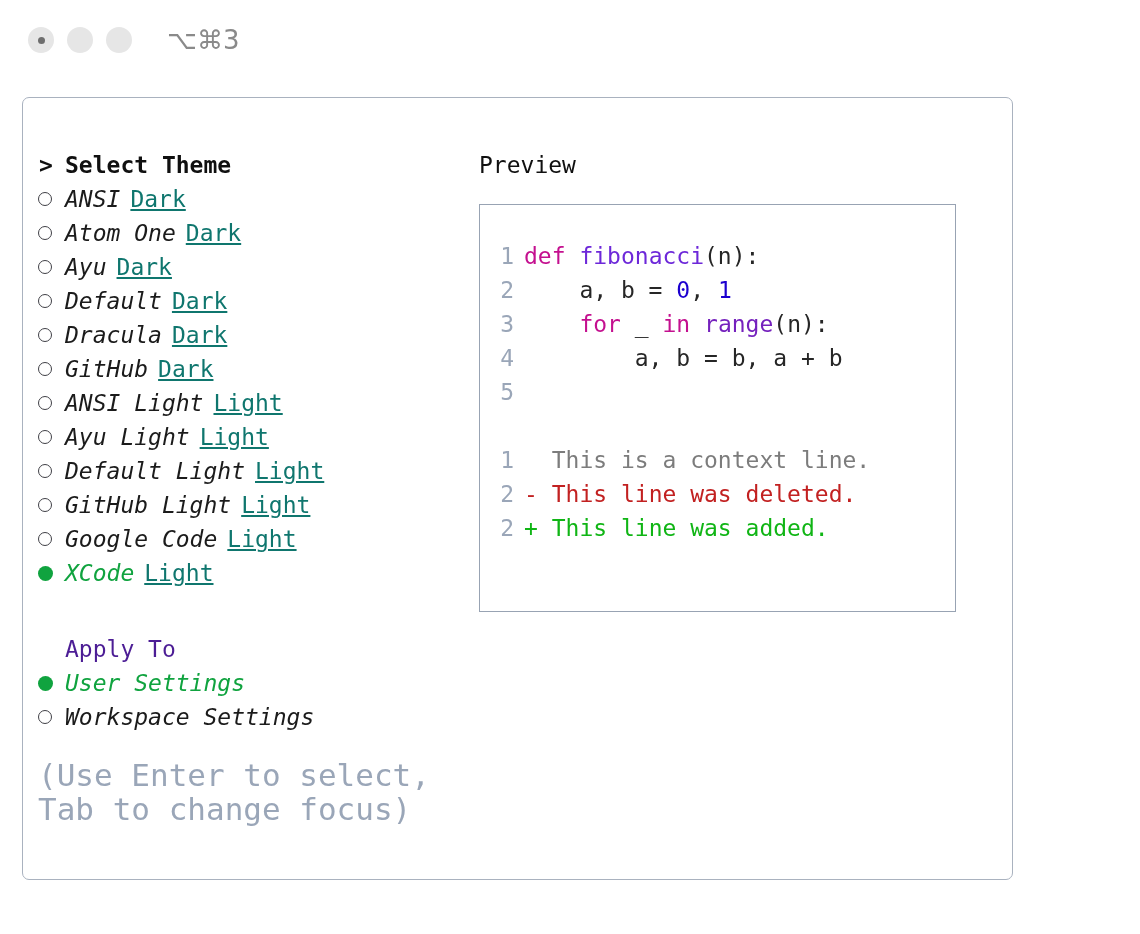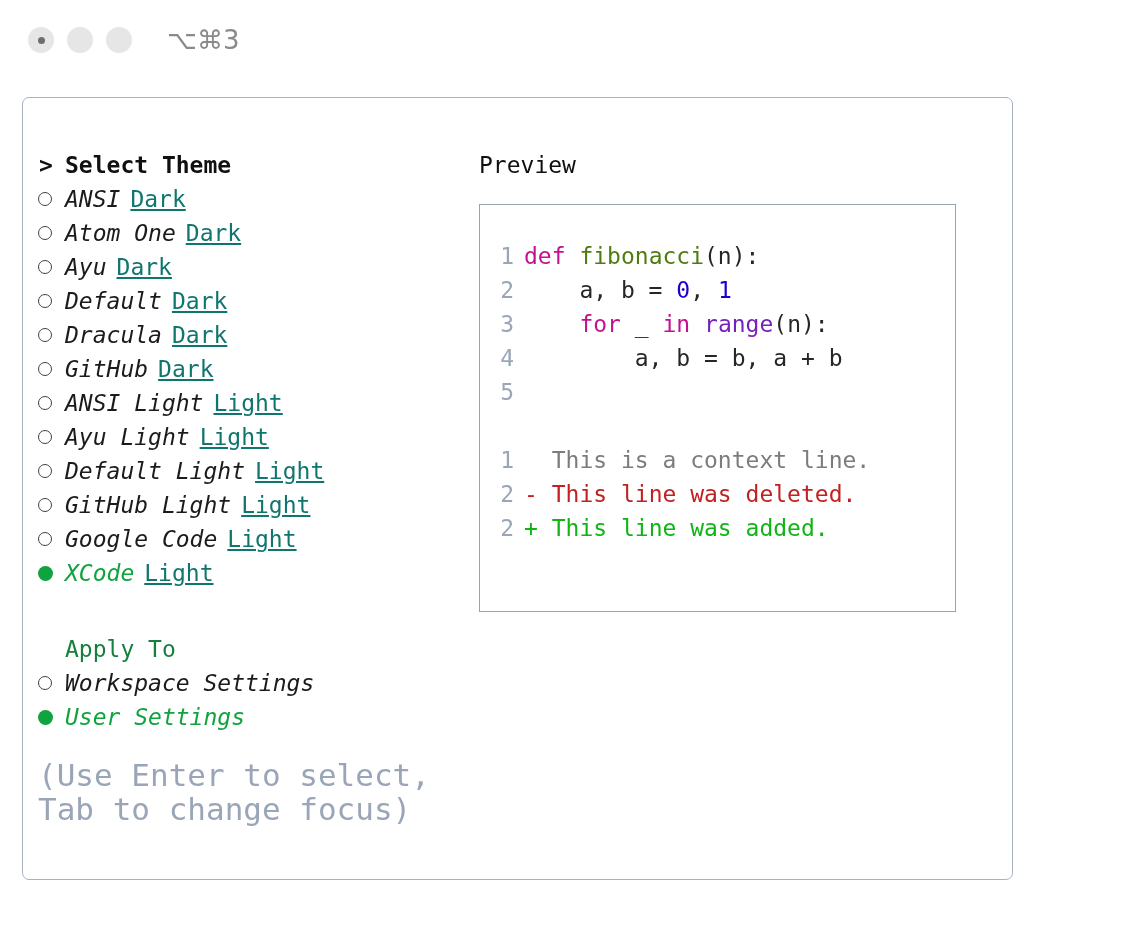--- a/index.html
+++ b/index.html
@@ -106,21 +106,21 @@
     margin-left: 1px;
   }
   .name { color: #1b1b1b; font-style: italic; }
   .name.selected { color: #10a33f; }
   .kind {
     color: #0f766e;
     margin-left: 10px;
     text-decoration: underline;
   }
   .apply-head {
-    color: #15803d;
+    color: #4c1d95;
     padding-left: 27px;
     align-items: center;
   }
   .spacer-lg { height: 42px; }
   .spacer-sm { height: 24px; }
 
   .hint {
     font-size: 31px;
     color: #9aa6b8;
     line-height: 34px;
@@ -161,21 +161,21 @@
     width: 44px;
     flex: 0 0 44px;
     text-align: right;
     color: #9aa6b8;
     padding-right: 10px;
     box-sizing: border-box;
   }
   .code-text { color: #1b1b1b; }
 
   .tok-kw      { color: #c4108f; }
-  .tok-fn      { color: #4d7c0f; }
+  .tok-fn      { color: #6d28d9; }
   .tok-builtin { color: #7521bd; }
   .tok-num     { color: #1c00cf; }
   .tok-plain   { color: #262626; }
 
   .diff-ctx { color: #7c7c7c; }
   .diff-del { color: #c22121; }
   .diff-add { color: #10b515; }
   .blank-line { height: 34px; }
 </style>
 </head>
@@ -216,22 +216,22 @@
         <div class="row"><span class="bullet"><span class="fill"></span></span><span class="name selected">XCode</span><span class="kind">Light</span></div>
       </div>
 
     <div class="spacer-lg"></div>
 
     <div class="row apply-head">
       <span>Apply To</span>
     </div>
 
     <div id="apply-items">
+        <div class="row"><span class="bullet"><span class="fill"></span></span><span class="name selected">User Settings</span></div>
         <div class="row"><span class="bullet"><span class="ring"></span></span><span class="name">Workspace Settings</span></div>
-        <div class="row"><span class="bullet"><span class="fill"></span></span><span class="name selected">User Settings</span></div>
       </div>
 
     <div class="spacer-sm"></div>
 
     <div class="hint">(Use Enter to select, Tab to change focus)</div>
   </div>
 
   <div class="right-col">
     <div class="preview-title">Preview</div>
     <div class="preview-box">

